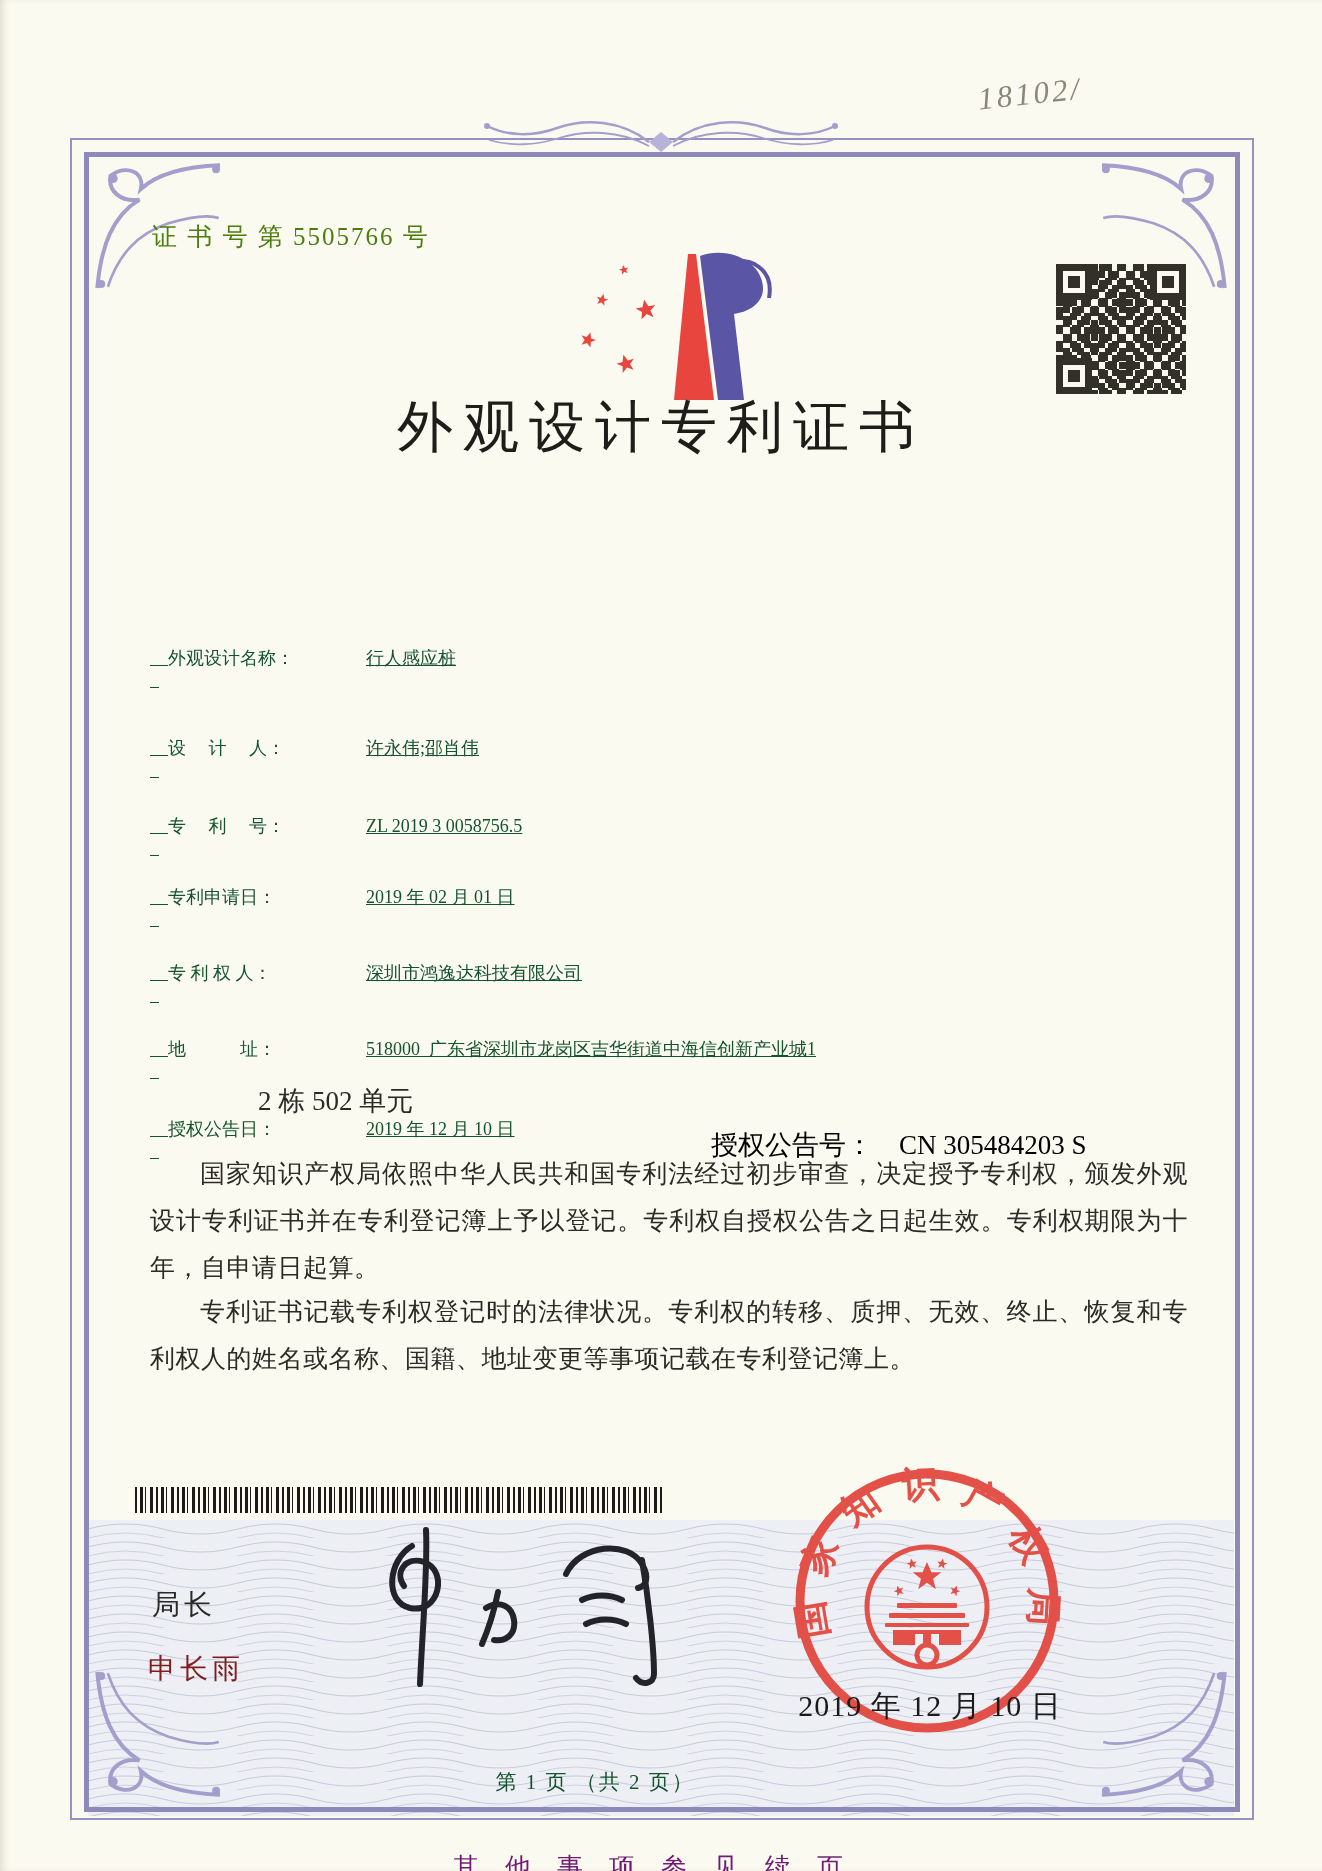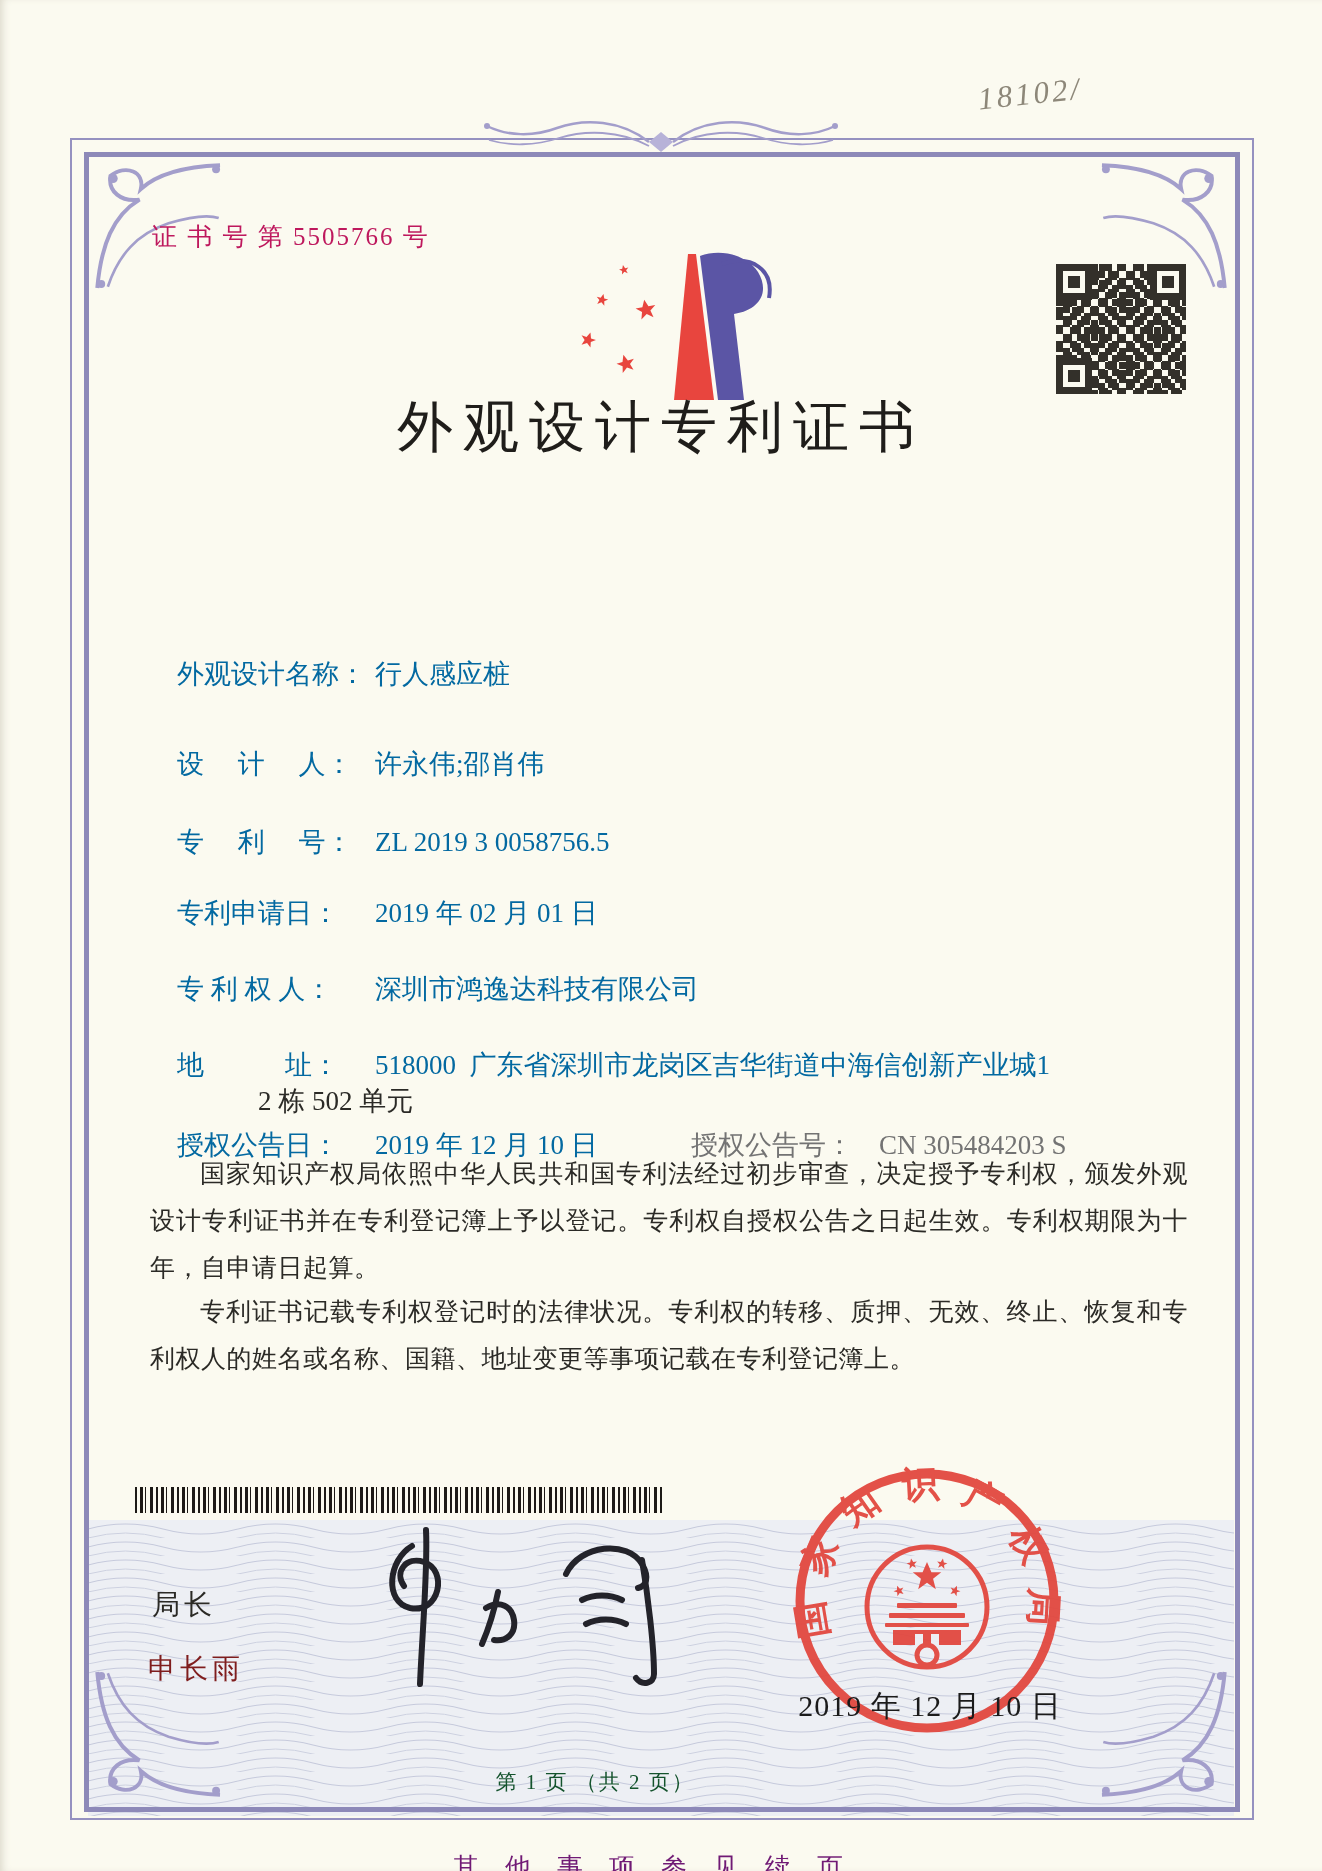--- a/index.html
+++ b/index.html
@@ -13,36 +13,36 @@
                border:5px solid #8d89b8;}
   .corner{position:absolute;width:132px;height:132px;}
   .corner.tl{left:92px;top:160px;}
   .corner.tr{left:1098px;top:160px;transform:scaleX(-1);}
   .corner.bl{left:92px;top:1668px;transform:scaleY(-1);}
   .corner.br{left:1098px;top:1668px;transform:scale(-1,-1);}
   .top-orn{position:absolute;left:481px;top:112px;}
   
   .note{position:absolute;left:978px;top:76px;font-size:31px;font-style:italic;
         color:#8d8779;transform:rotate(-6deg);letter-spacing:3px;}
-  .certno{position:absolute;left:152px;top:220px;font-size:25px;color:#be185d;
+  .certno{position:absolute;left:152px;top:220px;font-size:25px;color:#4d7c0f;
           letter-spacing:2px;white-space:pre;}
   .logo{position:absolute;left:572px;top:248px;}
   .qr{position:absolute;left:1056px;top:264px;width:130px;height:130px;
       background:
         repeating-conic-gradient(#33302a 0% 25%, transparent 0% 50%) 0px 0px/14px 14px,
         repeating-conic-gradient(#33302a 0% 25%, transparent 0% 50%) 7px 7px/18px 18px;}
   .finder{position:absolute;width:22px;height:22px;border:7px solid #33302a;background:#fbfaf0;}
   .finder i{display:block;width:12px;height:12px;background:#33302a;margin:5px;}
   .f-tl{left:0;top:0;} .f-tr{right:0;top:0;} .f-bl{left:0;bottom:0;}
   .title{position:absolute;left:0;right:0;top:390px;text-align:center;font-size:56px;
          font-weight:normal;color:#1f1d1a;letter-spacing:10px;}
   
-  .row{position:absolute;left:150px;font-size:27px;color:#0369a1;white-space:pre;}
+  .row{position:absolute;left:150px;font-size:18px;color:#14532d;white-space:pre;text-decoration:underline;}
   .row .lab{display:inline-block;min-width:198px;}
-  .row2{position:absolute;left:664px;font-size:27px;color:#737373;white-space:pre;}
+  .row2{position:absolute;left:684px;font-size:27px;color:#000000;white-space:pre;}
   .row2 .lab{display:inline-block;min-width:188px;}
   .addr2{position:absolute;left:258px;top:1058px;font-size:27px;color:#2b2a26;white-space:pre;margin-top:25px;}
   
   .para{position:absolute;left:150px;width:1038px;font-size:25px;line-height:47px;
         color:#2b2a26;text-align:justify;text-indent:2em;letter-spacing:0.5px;}
   
   .waves{position:absolute;left:88px;top:1520px;}
   .barcode{position:absolute;left:135px;top:1487px;width:530px;height:26px;
     background:repeating-linear-gradient(90deg,
       #1d1a17 0 2px, transparent 2px 5px,

